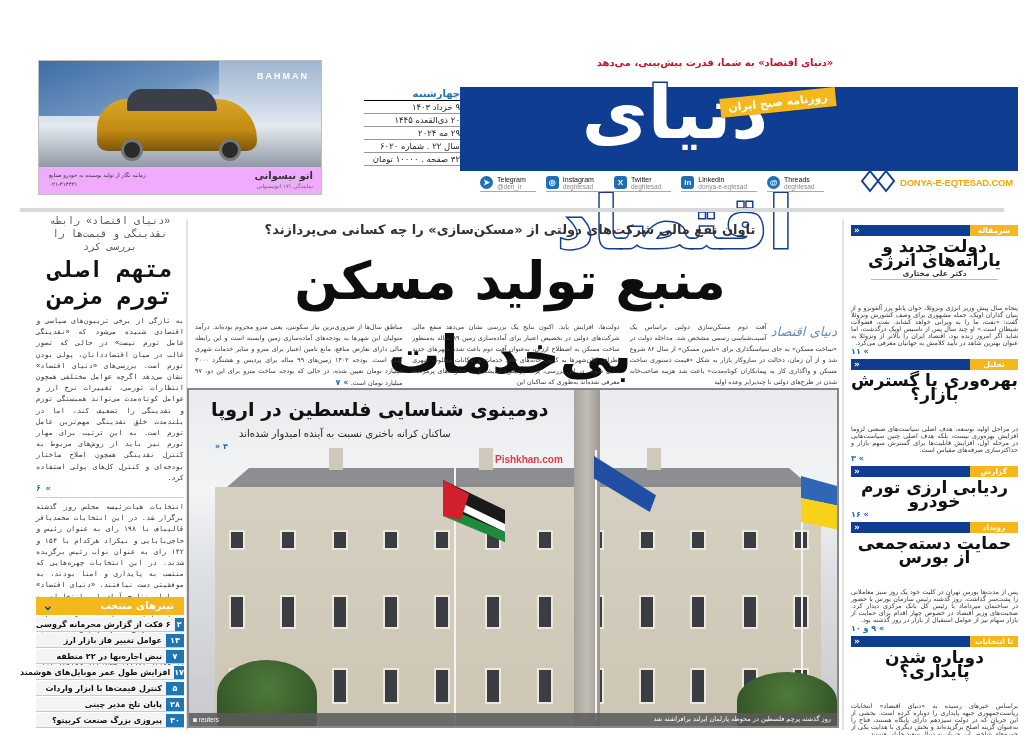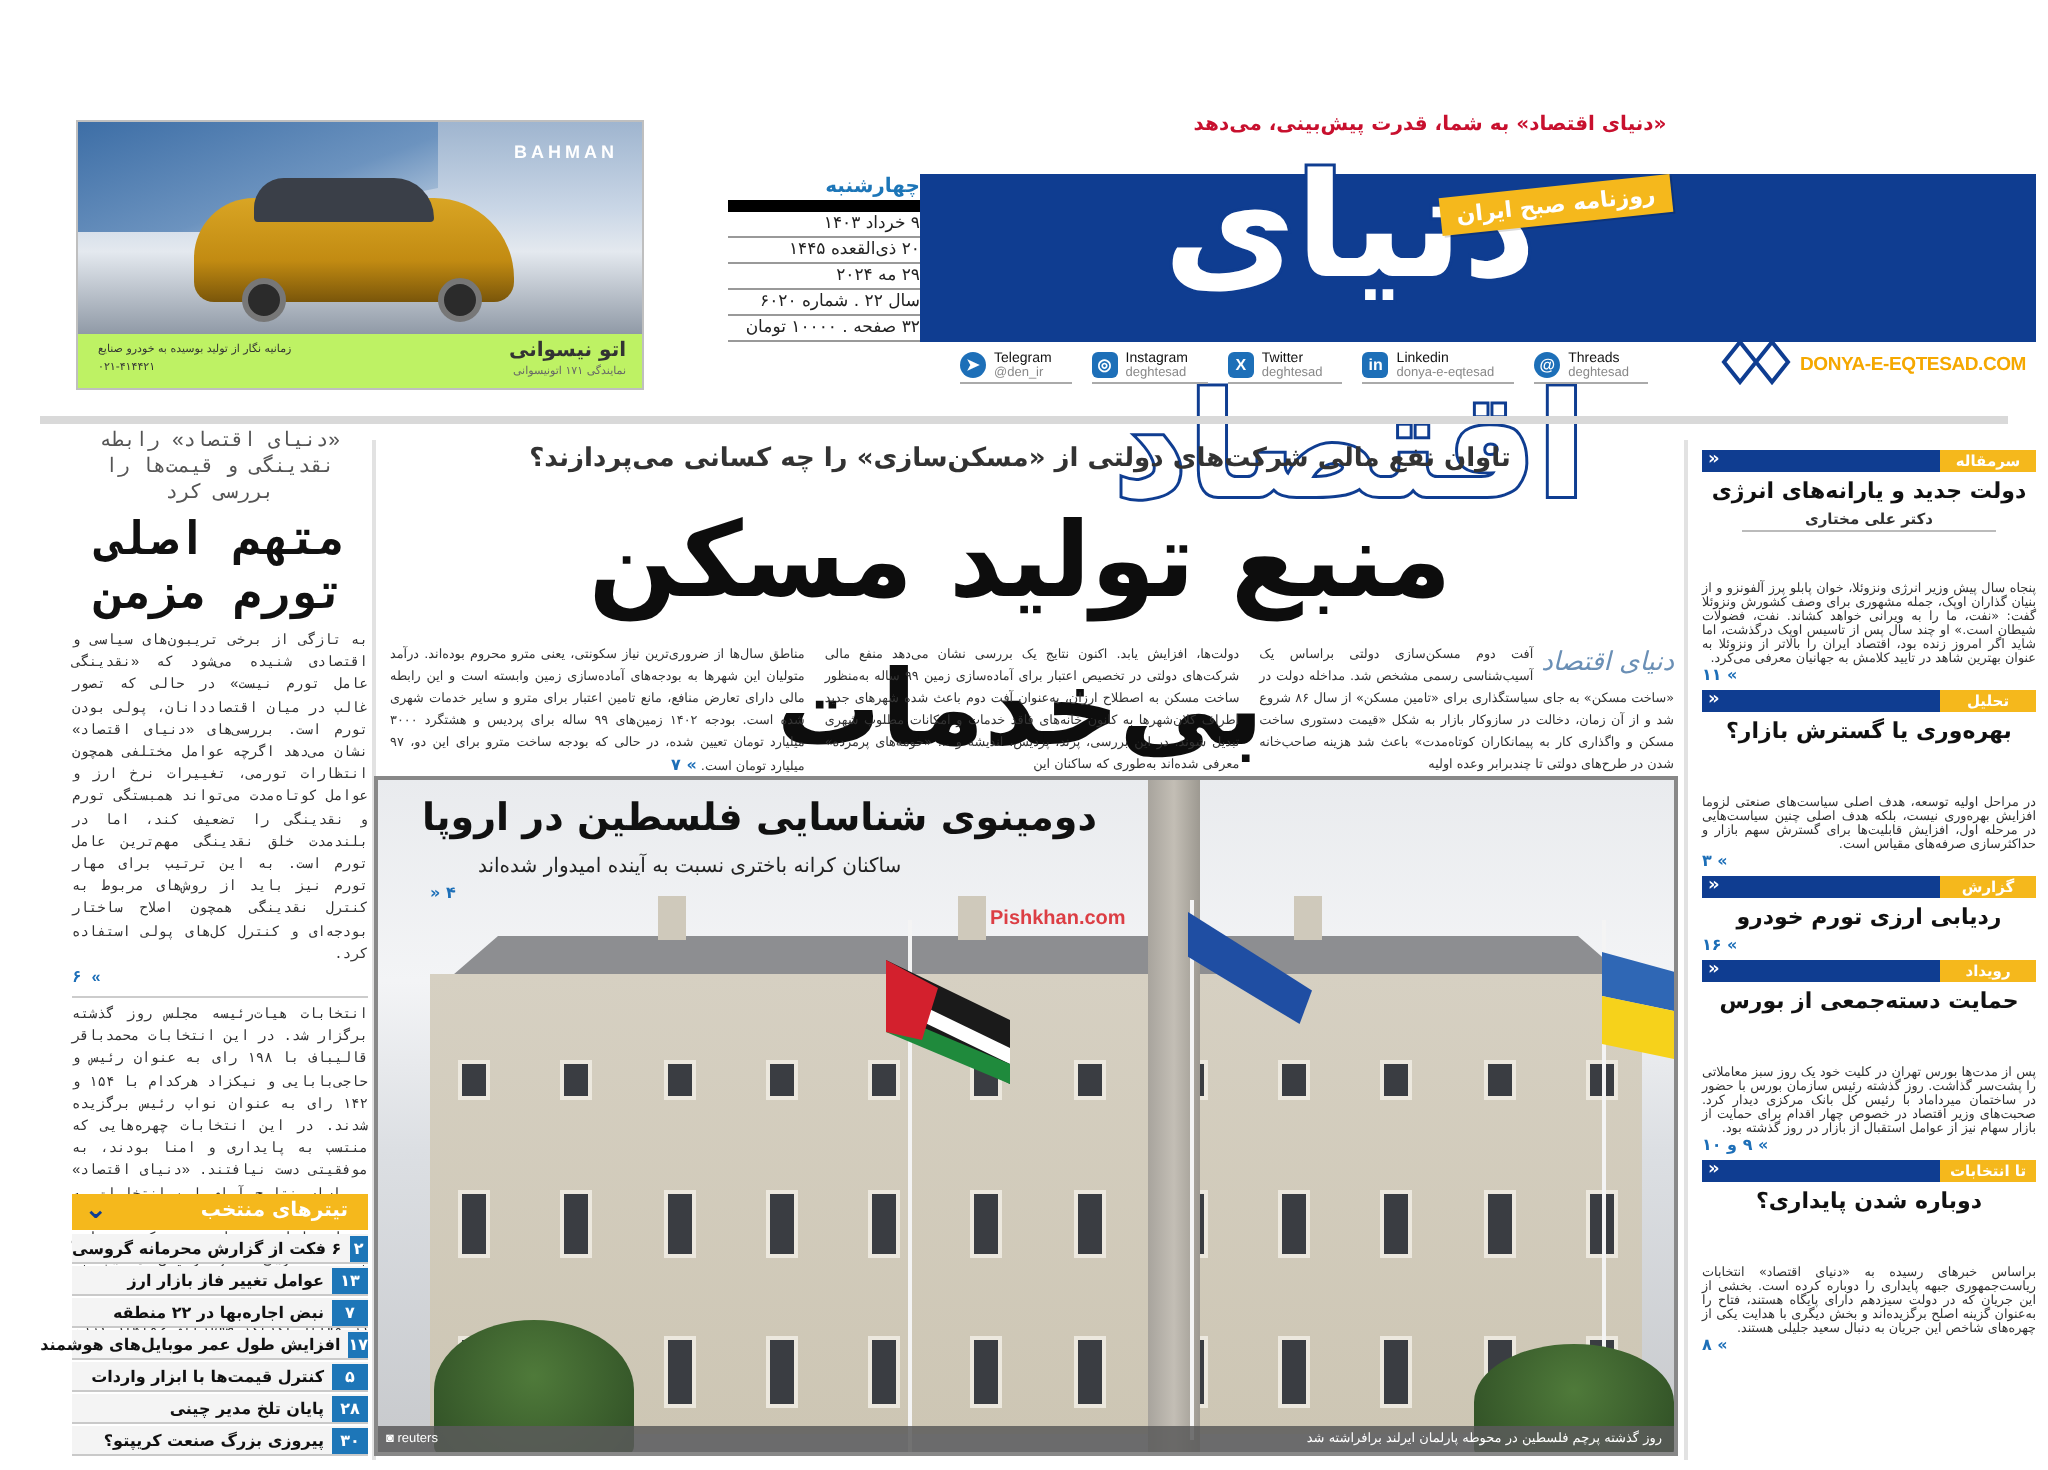--- a/index.html
+++ b/index.html
@@ -11,28 +11,28 @@
   .ad-photo { position: absolute; left: 0; top: 0; width: 100%; height: 108px;
     background: linear-gradient(180deg, #9fb5cf 0%, #c9d6e6 40%, #e4e9ef 60%, #8c96a3 100%); }
   .ad-wall { position: absolute; left: 0; top: 0; width: 180px; height: 55px;
     background: linear-gradient(160deg, #3d6ea6 0%, #6c93bf 60%, #c8d6e5 100%);
     clip-path: polygon(0 0, 100% 0, 100% 60%, 40% 100%, 0 100%); }
   .ad-car { position: absolute; left: 58px; top: 38px; width: 160px; height: 52px;
     background: linear-gradient(180deg, #d9a524 0%, #c28b12 60%, #7a560a 100%); border-radius: 30px 40px 10px 10px; }
   .ad-car::before { content: ""; position: absolute; left: 30px; top: -10px; width: 90px; height: 22px; background: #3a3f48; border-radius: 30px 40px 4px 4px; }
   .ad-wheel { position: absolute; width: 22px; height: 22px; border-radius: 50%; background: #2b2b2b; border: 3px solid #777; top: 78px; }
   .ad-brand { position: absolute; right: 12px; top: 10px; color: #fff; font-family: "Liberation Sans", sans-serif; font-size: 9px; letter-spacing: 2px; font-weight: bold; }
-  .ad-foot { position: absolute; left: 0; bottom: 0; width: 100%; height: 27px; background: #bef264; font-size: 6px; color: #333; padding: 3px 6px; direction: rtl; }
+  .ad-foot { position: absolute; left: 0; bottom: 0; width: 100%; height: 27px; background: #f0abfc; font-size: 6px; color: #333; padding: 3px 6px; direction: rtl; }
   .ad-foot .logo { position: absolute; right: 8px; top: 3px; font-size: 10px; font-weight: bold; }
   .ad-foot .logo-sub { position: absolute; right: 8px; top: 16px; font-size: 5.5px; color: #666; }
   .ad-foot .info { position: absolute; left: 10px; top: 4px; font-size: 5.5px; line-height: 9px; direction: rtl; text-align: left; }
 
   .slogan { position: absolute; left: 560px; top: 57px; width: 310px; text-align: center; color: #c8102e; font-size: 10px; font-weight: bold; direction: rtl; }
   .dateblock { position: absolute; left: 364px; top: 88px; width: 96px; direction: rtl; }
-  .dateblock .day { color: #1d76b8; font-size: 10px; font-weight: bold; border-bottom: 6px solid #000000; text-align: right; padding-bottom: 1px; }
+  .dateblock .day { color: #1d76b8; font-size: 10px; font-weight: bold; border-bottom: 1px solid #000000; text-align: right; padding-bottom: 1px; }
   .dateblock .line { font-size: 8.5px; color: #222; border-bottom: 1px solid #999; text-align: right; line-height: 12px; }
 
   .banner { position: absolute; left: 460px; top: 87px; width: 558px; height: 84px; background: #0f3d91; }
   .masthead { position: absolute; left: 455px; top: 58px; width: 440px; height: 130px; color: #fff;
     font-family: "DejaVu Sans", sans-serif; font-weight: bold; font-size: 72px; line-height: 110px;
     text-align: center; direction: rtl; -webkit-text-stroke: 2px #0f3d91; letter-spacing: -2px; }
   .masthead span { color: #fff; -webkit-text-stroke: 3px #0f3d91; paint-order: stroke fill; }
   .tagline { position: absolute; left: 720px; top: 93px; background: #f5b81c; color: #fff; font-size: 11px; font-weight: bold; padding: 3px 8px; transform: rotate(-6deg); direction: rtl; box-shadow: 1px 1px 0 rgba(0,0,0,0.15); }
 
   .socials { position: absolute; left: 480px; top: 174px; height: 20px; display: flex; gap: 10px; }
@@ -93,21 +93,21 @@
   .caption { position: absolute; left: 0; bottom: 0; width: 100%; height: 13px; background: rgba(90,90,90,0.85); color: #fff; font-size: 6.5px; line-height: 13px; }
   .caption .credit { position: absolute; left: 4px; top: 0; font-family: "Liberation Sans", sans-serif; }
   .caption .cap { position: absolute; right: 6px; top: 0; direction: rtl; }
   .vsep-right { position: absolute; left: 842px; top: 220px; width: 2px; height: 510px; background: #e2e2e2; }
 
   
   .rightcol { position: absolute; left: 851px; top: 222px; width: 167px; direction: rtl; }
   .sec-bar { display: flex; height: 11px; margin-top: 3px; }
   .sec-bar .lab { width: 48px; background: #f5b81c; color: #fff; font-size: 7.5px; text-align: center; line-height: 11px; font-weight: bold; }
   .sec-bar .blue { flex: 1; background: #0f3d91; color: #fff; font-size: 9px; line-height: 11px; text-align: left; padding-left: 3px; font-weight: bold; }
-  .r-head { font-size: 11px; font-weight: bold; color: #111; text-align: center; margin: 3px 0 2px; line-height: 14px; }
+  .r-head { font-size: 17px; font-weight: bold; color: #111; text-align: center; margin: 3px 0 2px; line-height: 14px; }
   .r-author { font-size: 7.5px; color: #333; text-align: center; font-weight: bold; border-bottom: 1px solid #bbb; margin: 0 20px 3px; padding-bottom: 1px; }
   .rightcol .body-txt { font-size: 6.4px; line-height: 7px; margin-top: 25px; }
 </style>
 </head>
 <body>
 
 <div class="ad">
   <div class="ad-photo">
     <div class="ad-wall"></div>
     <div class="ad-car"></div>

